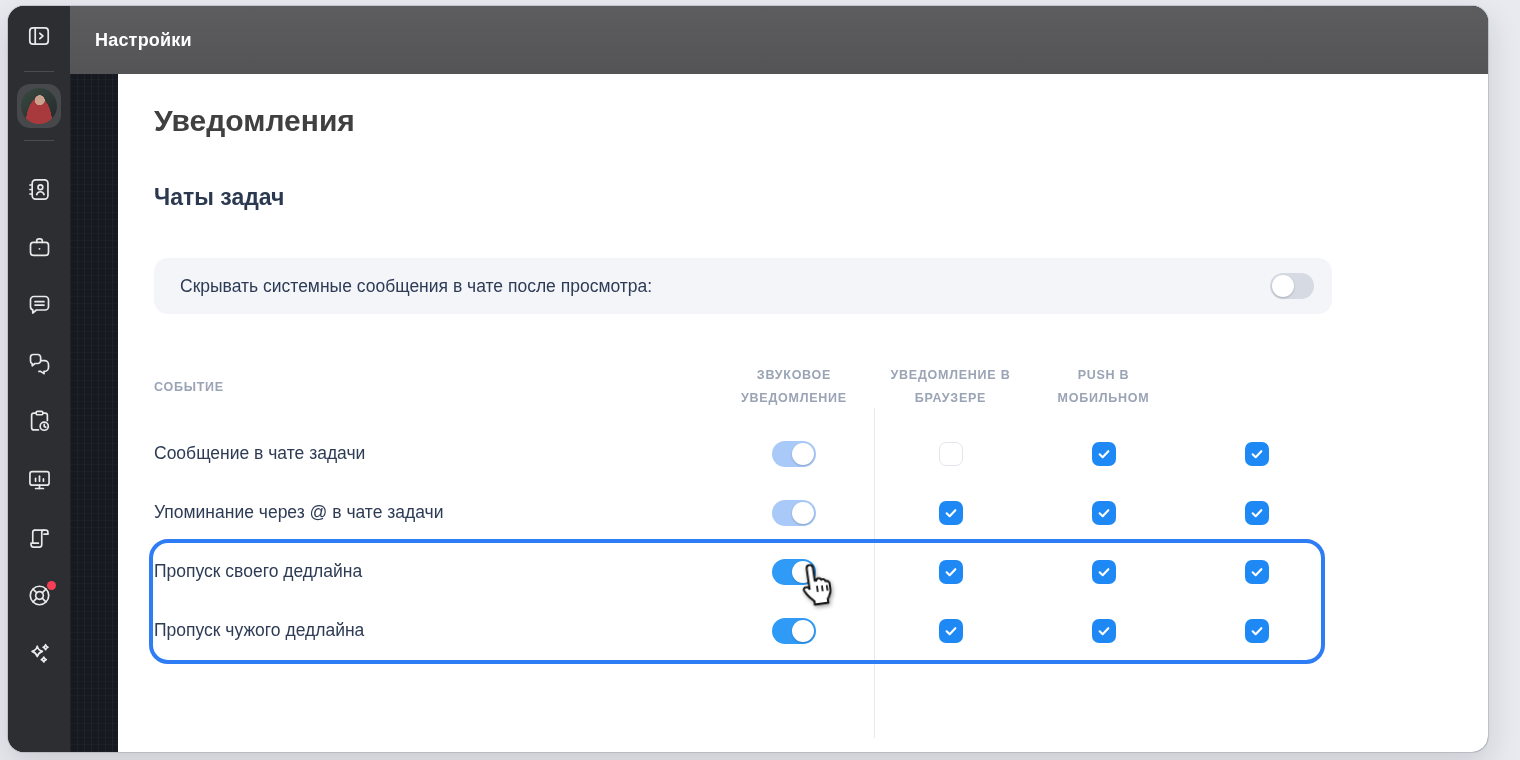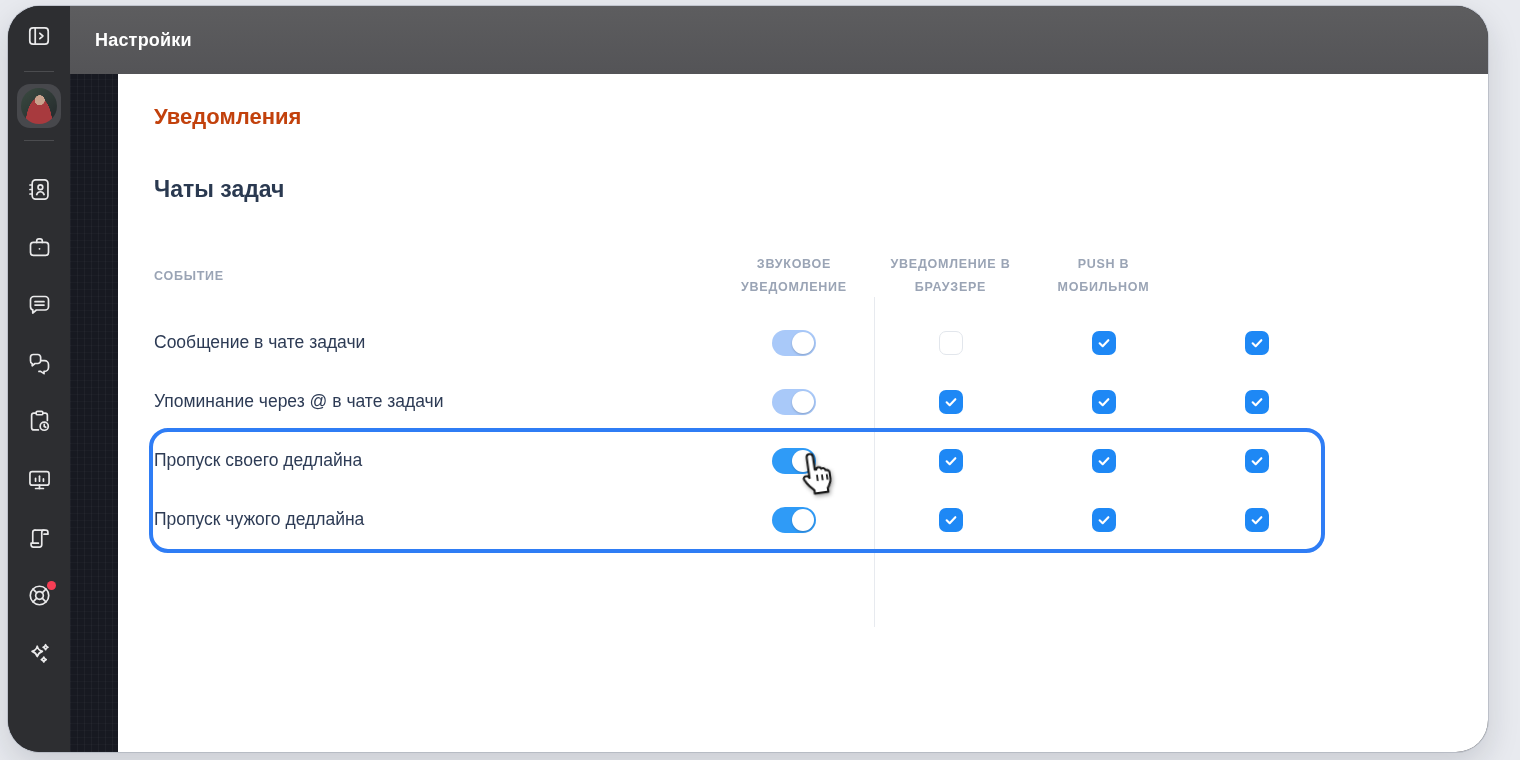--- a/index.html
+++ b/index.html
@@ -5,21 +5,21 @@
   :root{
     --toggle-on:#2f9bf7; --toggle-on-light:#a9c9f9; --toggle-off:#d5dae3;
     --checkbox-checked:#1e88f5; --checkbox-disabled:#8f99aa;
     --highlight-border:#2f7df5; --notification-dot:#f63e55;
     --text-dark:#2d3b55; --text-muted:#9aa4b5;
   }
   *{margin:0;padding:0;box-sizing:border-box}
   html,body{width:1520px;height:760px;overflow:hidden;
     font-family:"Liberation Sans","DejaVu Sans",sans-serif;background:#e8eaef}
   .window{position:absolute;left:8px;top:6px;width:1480px;height:746px;
-    border-radius:32px;overflow:hidden;background:#17191f;
+    border-radius:16px;overflow:hidden;background:#17191f;
     box-shadow:0 0 0 1px rgba(160,166,178,.5),0 12px 32px rgba(20,25,40,.15);
     display:flex}
   
   .sidebar{width:62px;flex:0 0 62px;background:#2d2e31;display:flex;
     flex-direction:column;align-items:center;z-index:5}
   .sb-btn{width:42px;height:42px;display:flex;align-items:center;justify-content:center;cursor:pointer}
   .sb-top{margin-top:11px}
   .sb-div{width:30px;height:1px;background:#4b4c4f;flex:0 0 1px;margin:12px 0}
   .avatar-wrap{width:44px;height:44px;border-radius:13px;background:#47484c;
     display:flex;align-items:center;justify-content:center;cursor:pointer}
@@ -38,21 +38,21 @@
   .main{flex:1;display:flex;flex-direction:column;min-width:0}
   .topbar{height:68px;flex:0 0 68px;background:linear-gradient(180deg,#5d5d5f,#545457);
     display:flex;align-items:center;padding-left:25px}
   .topbar-title{color:#fff;font-size:18px;font-weight:700;letter-spacing:.2px}
   .content-row{flex:1;display:flex;min-height:0}
   .dark-strip{width:48px;flex:0 0 48px;background:
       repeating-linear-gradient(90deg,rgba(255,255,255,.035) 0 1px,rgba(0,0,0,0) 1px 7px),
       repeating-linear-gradient(0deg,rgba(255,255,255,.025) 0 1px,rgba(0,0,0,0) 1px 7px),
       #171921}
   .panel{flex:1;background:#fff;padding:30px 0 0 36px;overflow:hidden}
-  .page-title{font-size:22px;font-weight:700;color:#c2410c}
+  .page-title{font-size:30px;font-weight:700;color:#404040}
   .section-title{font-size:23px;font-weight:700;color:#2a3950;margin-top:46px}
   .hide-box{margin-top:47px;width:1178px;height:56px;background:#f3f5f9;border-radius:14px;
     display:flex;align-items:center;justify-content:space-between;padding:0 18px 0 26px}
   .hide-box-label{font-size:17.5px;color:var(--text-dark)}
   
   .tbl-head{margin-top:50px;width:1180px;display:grid;
     grid-template-columns:1fr 160px 153px 153px 154px;align-items:center}
   .th{font-size:12.5px;font-weight:600;letter-spacing:.06em;color:var(--text-muted);
     text-align:center;line-height:1.85;padding:0 14px}
   .th.h-event{text-align:left;padding:0}
@@ -202,20 +202,24 @@
   <div class="main">
     <div class="topbar">
       <span class="topbar-title">Настройки</span>
     </div>
     <div class="content-row">
       <div class="dark-strip"></div>
       <div class="panel">
         <h1 class="page-title">Уведомления</h1>
         <h2 class="section-title">Чаты задач</h2>
 
+        <div class="hide-box">
+          <span class="hide-box-label">Скрывать системные сообщения в чате после просмотра:</span>
+          <span class="toggle off"></span>
+        </div>
 
         <div class="tbl-head">
             <div class="th h-event">СОБЫТИЕ</div>
             <div class="th">ЗВУКОВОЕ УВЕДОМЛЕНИЕ</div>
             <div class="th">УВЕДОМЛЕНИЕ В БРАУЗЕРЕ</div>
             <div class="th">PUSH В МОБИЛЬНОМ</div>
           </div>
 
         <div class="rows">
           <div class="vdiv"></div>

